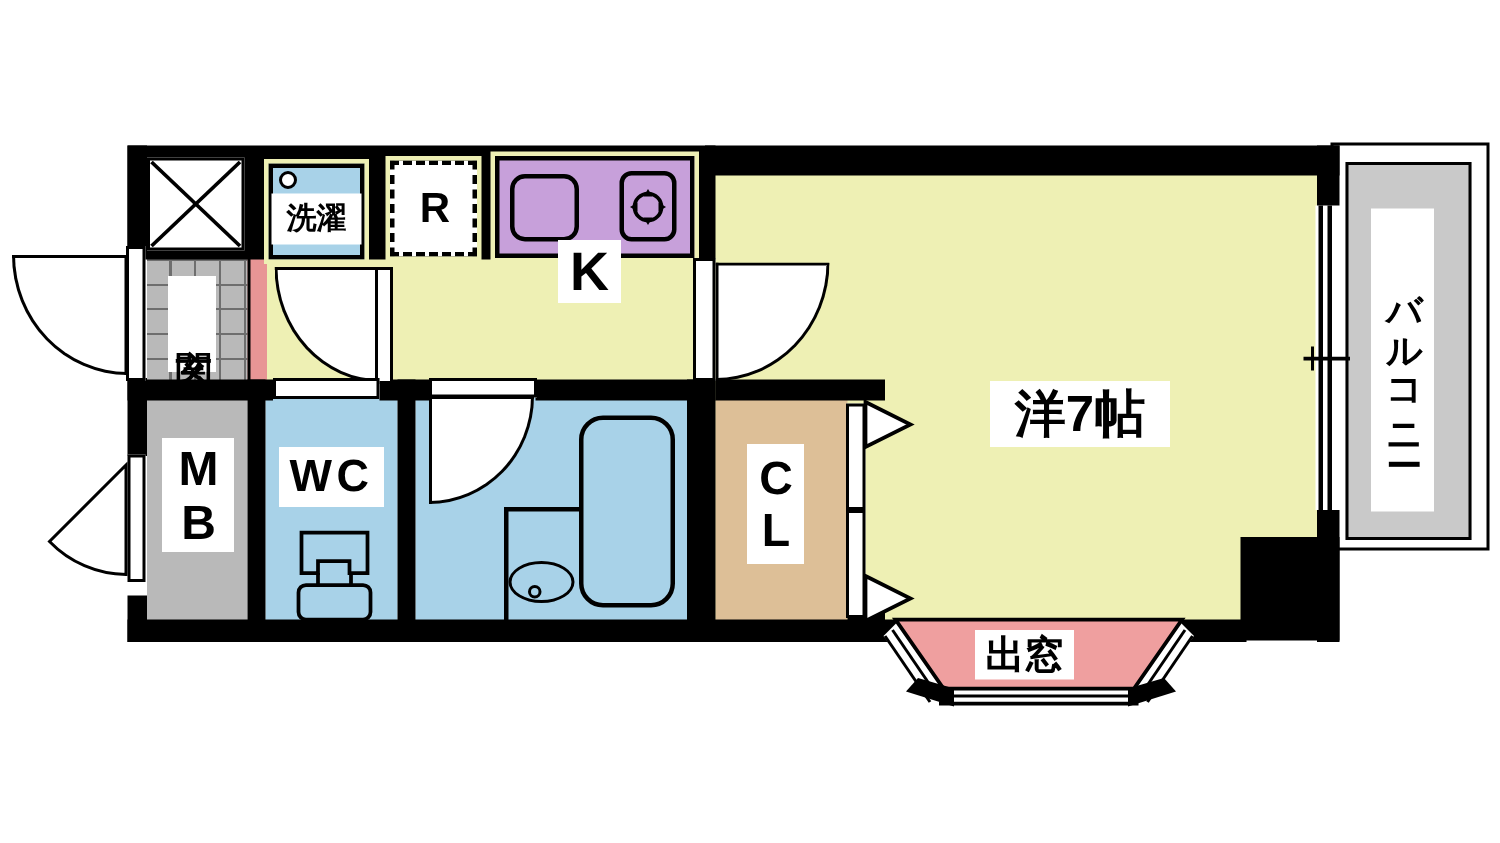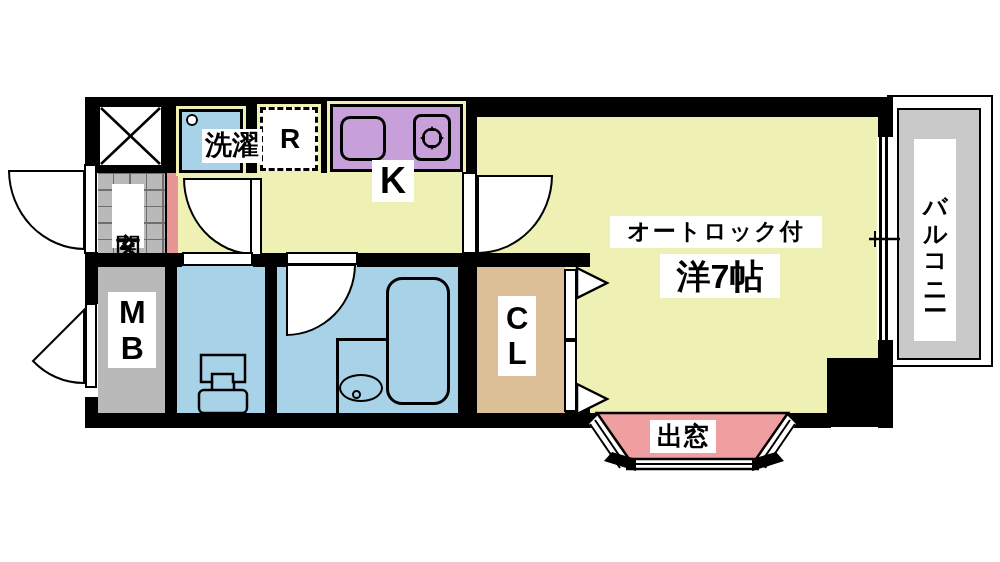--- a/index.html
+++ b/index.html
@@ -120,24 +120,24 @@
     <polygon points="597,413 788,413 756,459 629,459" fill="#ef9f9f" stroke="#000" stroke-width="2.5"></polygon>
     <line x1="630" y1="464" x2="755" y2="464" stroke="#000" stroke-width="2"></line>
     <line x1="626" y1="469" x2="759" y2="469" stroke="#000" stroke-width="2.5"></line>
     <polygon points="612,452 636,459 636,471 604,461" fill="#000"></polygon>
     <polygon points="752,459 776,452 784,461 752,471" fill="#000"></polygon>
 
     <line x1="869" y1="239" x2="900" y2="239" stroke="#000" stroke-width="2.5"></line>
     <line x1="875" y1="231" x2="875" y2="247" stroke="#000" stroke-width="2"></line>
   </svg>
 
-  <div class="lbl" style="left:181px;top:129px;width:60px;height:34px;font-size:27px;margin-left:21px;">洗濯</div>
+  <div class="lbl" style="left:181px;top:129px;width:60px;height:34px;font-size:20px;">洗濯</div>
   <div class="lbl" style="left:275px;top:120px;width:30px;height:38px;font-size:28px;">R</div>
   <div class="lbl" style="left:372px;top:160px;width:42px;height:42px;font-size:36px;">K</div>
   <div class="lbl vert" style="left:112px;top:184px;width:32px;height:64px;font-size:24px;">玄関</div>
-  <div class="lbl" style="left:610px;top:216px;width:212px;height:32px;font-size:23px;letter-spacing:2px;">オートロック付</div>
   <div class="lbl" style="left:660px;top:254px;width:120px;height:44px;font-size:34px;">洋7帖</div>
   <div class="lbl vert" style="left:108px;top:292px;width:48px;height:76px;font-size:32px;letter-spacing:0;">MB</div>
+  <div class="lbl" style="left:186px;top:298px;width:70px;height:40px;font-size:30px;letter-spacing:3px;">WC</div>
   <div class="lbl vert" style="left:498px;top:296px;width:38px;height:80px;font-size:31px;letter-spacing:0;">CL</div>
   <div class="lbl" style="left:650px;top:420px;width:66px;height:33px;font-size:26px;">出窓</div>
   <div class="lbl vert" style="left:914px;top:139px;width:42px;height:202px;font-size:24px;">バルコニー</div>
 
 </div>
 
 </body></html>

